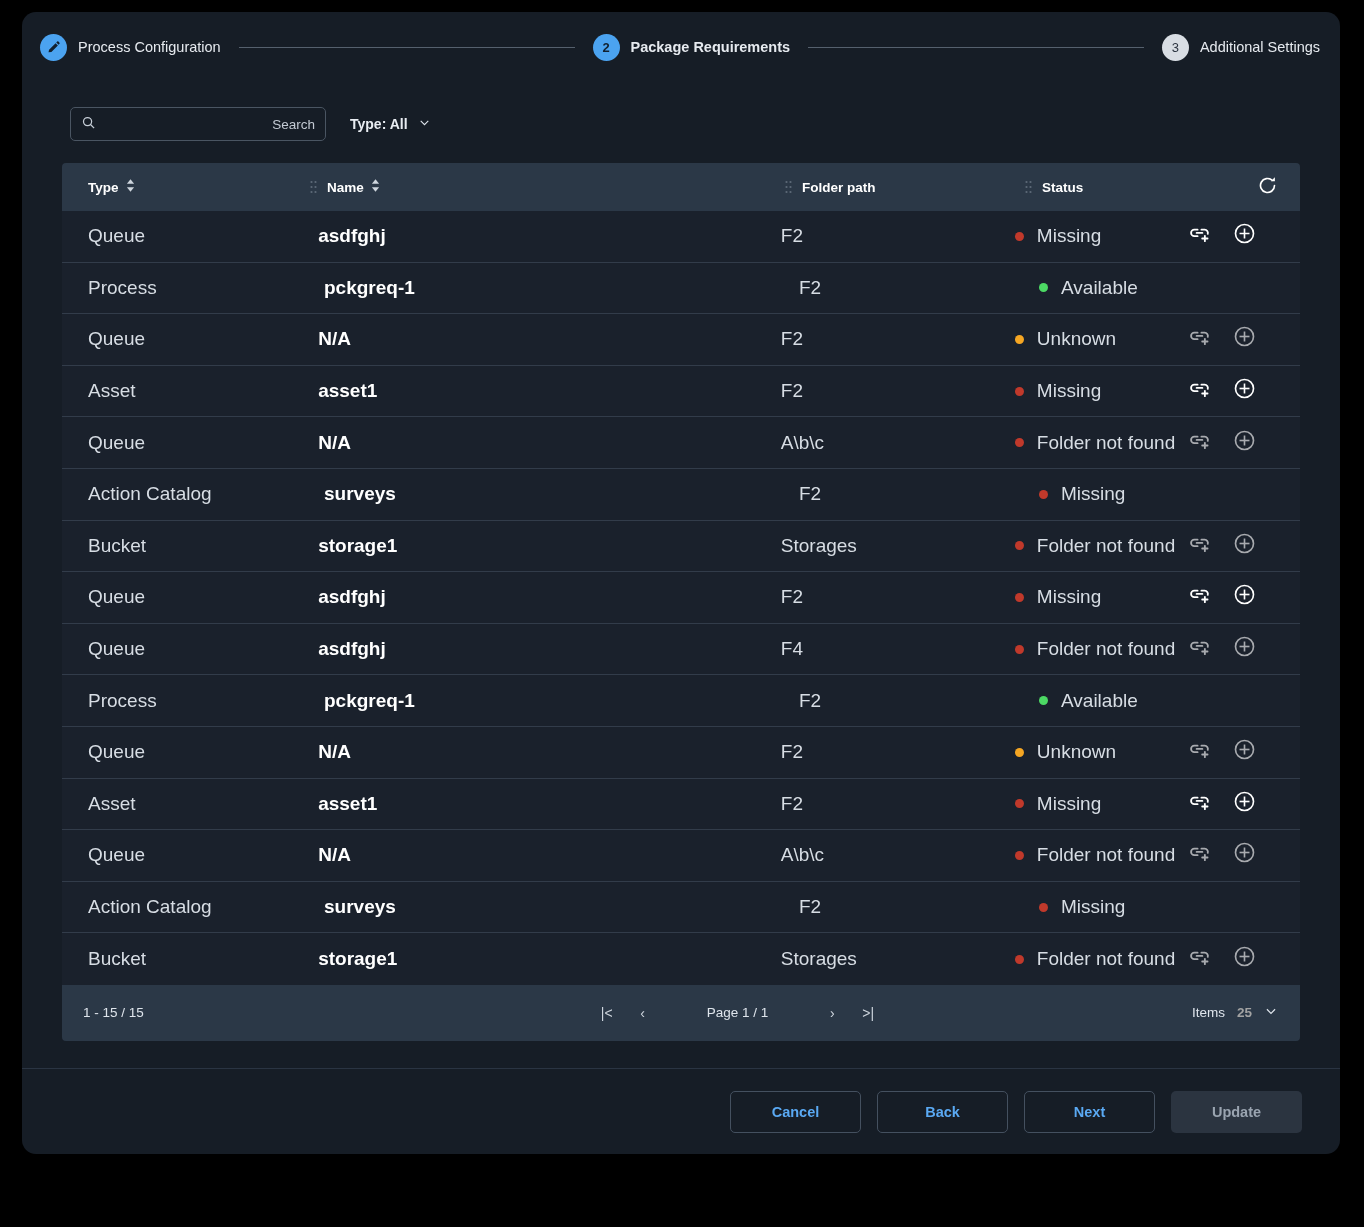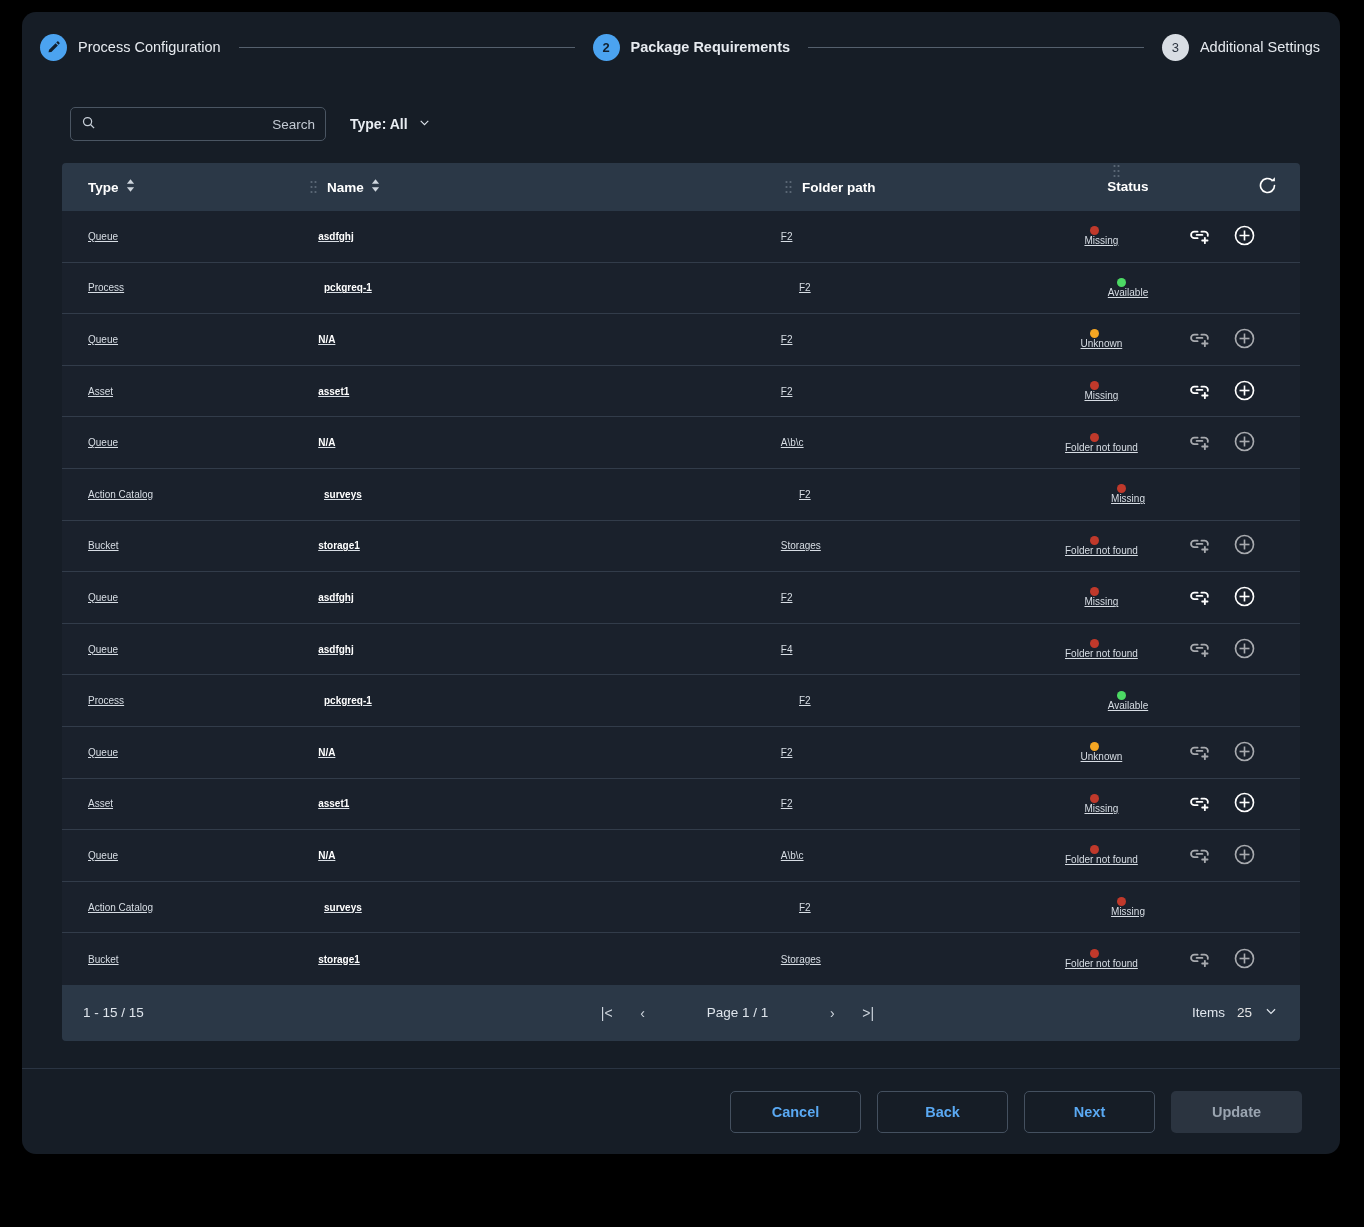--- a/index.html
+++ b/index.html
@@ -73,31 +73,31 @@
   }
   .thead {
     display: flex; align-items: center;
     height: 48px; background: #2b3847;
     color: #ffffff; font-size: 13.5px; font-weight: bold;
   }
   .th { display: flex; align-items: center; height: 100%; }
   .c-type   { width: 240px; padding-left: 26px; }
   .c-name   { width: 475px; padding-left: 22px; }
   .c-folder { width: 240px; padding-left: 22px; }
-  .c-status { width: 200px; padding-left: 22px; flex-direction: column; }
+  .c-status { width: 200px; padding-left: 22px; }
   .c-act    { flex: 1 1 auto; display: flex; align-items: center; justify-content: flex-end; padding-right: 22px; }
   .grip { width: 7px; height: 16px; margin-left: 8px; margin-right: -2px; flex: 0 0 auto; opacity: .45; }
   .sort-ico { margin-left: 7px; }
 
   .tbody { }
   .trow {
     display: flex; align-items: center;
     height: 51.6px;
     border-bottom: 1px solid #323c4a;
-    font-size: 10px; color: #d7dde4; text-decoration: underline;
+    font-size: 19px; color: #d7dde4;
   }
   .trow:last-child { border-bottom: none; }
   .cell-name { font-weight: bold; color: #ffffff; }
   .status-cell { display: flex; align-items: center; }
   .dot { width: 9px; height: 9px; border-radius: 50%; margin-right: 13px; flex: 0 0 auto; }
   .row-actions { display: flex; align-items: center; gap: 22px; padding-right: 22px; }
   .row-actions.dim { opacity: .62; }
   .icon-btn { cursor: pointer; display: block; }
 
   
@@ -105,21 +105,21 @@
     display: flex; align-items: center;
     height: 56px; background: #2b3847;
     color: #dfe5ec; font-size: 13.5px;
     padding: 0 22px 0 21px;
   }
   .range { width: 200px; }
   .pager { flex: 1 1 auto; display: flex; align-items: center; justify-content: center; gap: 0; }
   .pg-btn { width: 36px; text-align: center; color: #cfd6de; cursor: pointer; font-size: 14px; }
   .page-label { margin: 0 46px; white-space: nowrap; }
   .items-box { display: flex; align-items: center; gap: 12px; cursor: pointer; }
-  .items-count { font-weight: normal; color: #e5e5e5; }
+  .items-count { font-weight: bold; color: #a3a3a3; }
 
   
   .actionbar {
     position: absolute; left: 0; right: 0; bottom: 0;
     height: 86px;
     border-top: 1px solid #2a3442;
     display: flex; align-items: center; justify-content: flex-end;
     padding-right: 38px; gap: 16px;
   }
   .btn {

